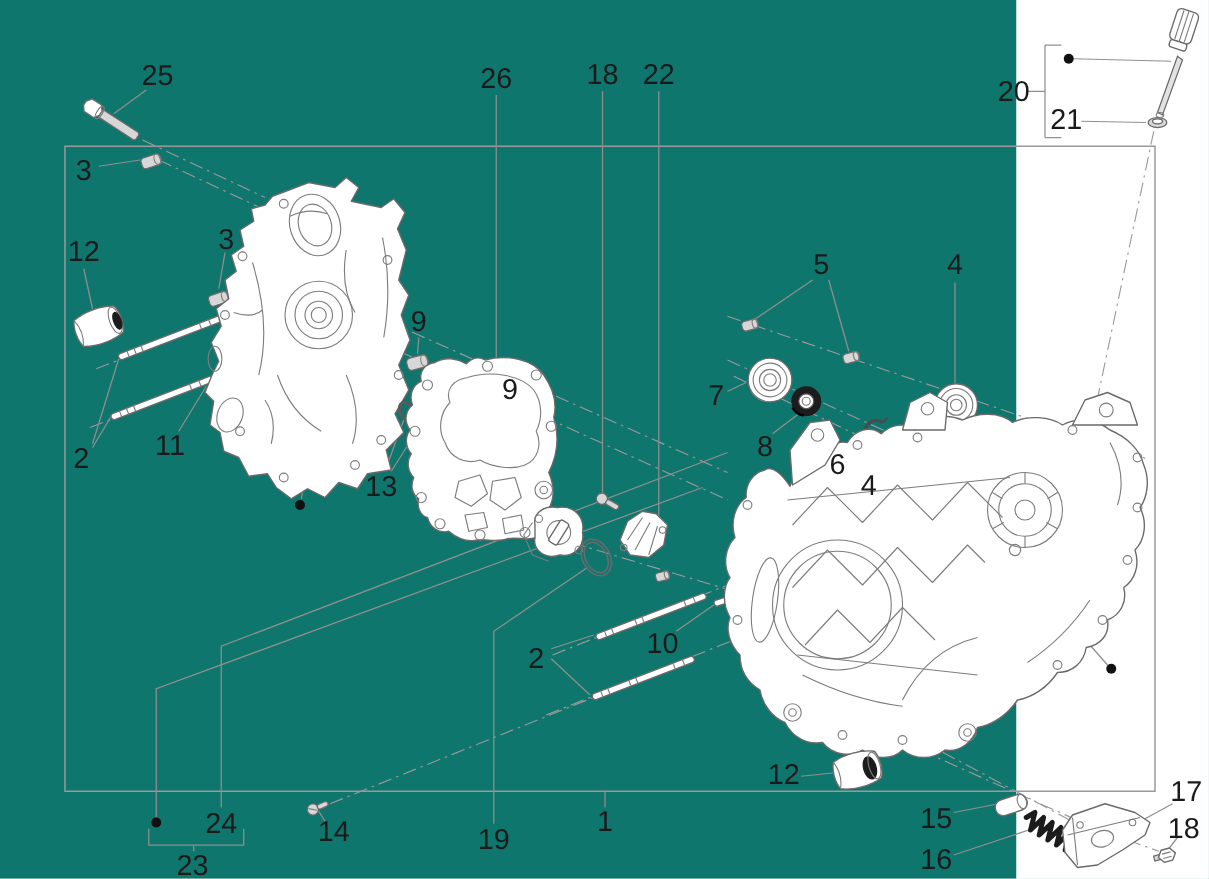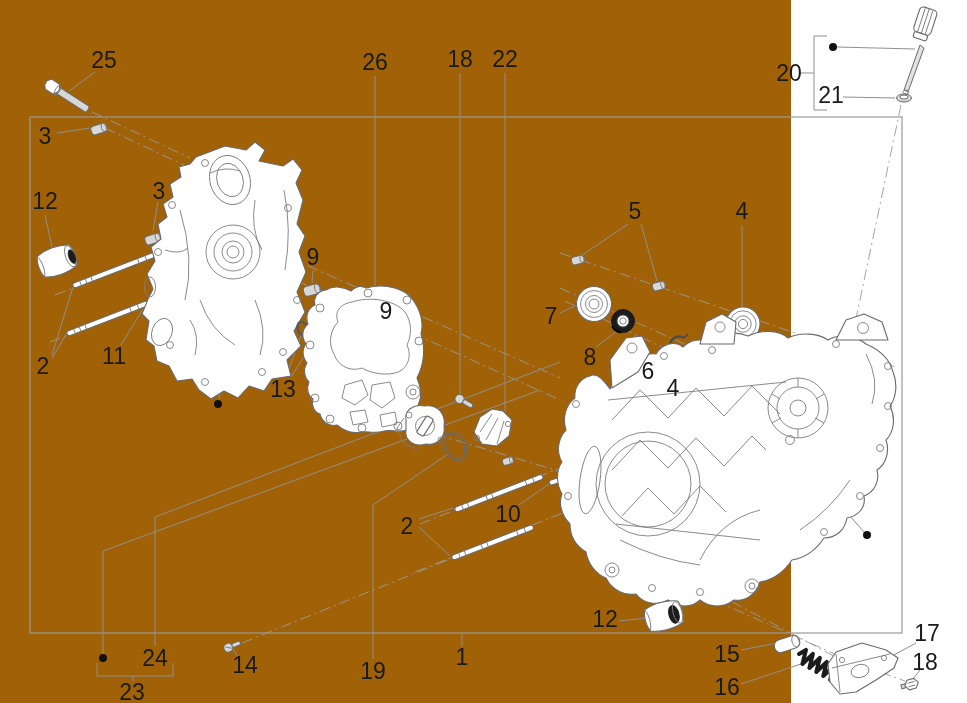--- a/index.html
+++ b/index.html
@@ -1,17 +1,17 @@
 <!DOCTYPE html>
 <html><head>
 <meta charset="utf-8">
 <style>
   html,body{margin:0;padding:0;background:#fff;}
   body{width:967px;height:703px;overflow:hidden;font-family:"Liberation Sans",sans-serif;}
-  #stage{position:relative;width:791px;height:703px;background:#a16207;}
+  #stage{position:relative;width:791px;height:703px;background:#0f766e;padding-left:22px;}
   svg{display:block}
   text.part-ref{font-family:"Liberation Sans",sans-serif;font-size:23px;fill:#1a1a1a;}
   .outline{fill:#ffffff;stroke:#6a6a6a;stroke-width:1.1;stroke-linejoin:round;}
   .thin{fill:none;stroke:#7d7d7d;stroke-width:0.9;stroke-linejoin:round;}
   .leader{fill:none;stroke:#8f8f8f;stroke-width:1;}
   .cline{fill:none;stroke:#9a9a9a;stroke-width:0.9;stroke-dasharray:11 4 2 4;}
   .darkfill{fill:#1c1c1c;stroke:#1c1c1c;}
   .shade{fill:#d7d7d7;stroke:#6a6a6a;stroke-width:1;}
 </style>
 </head>

